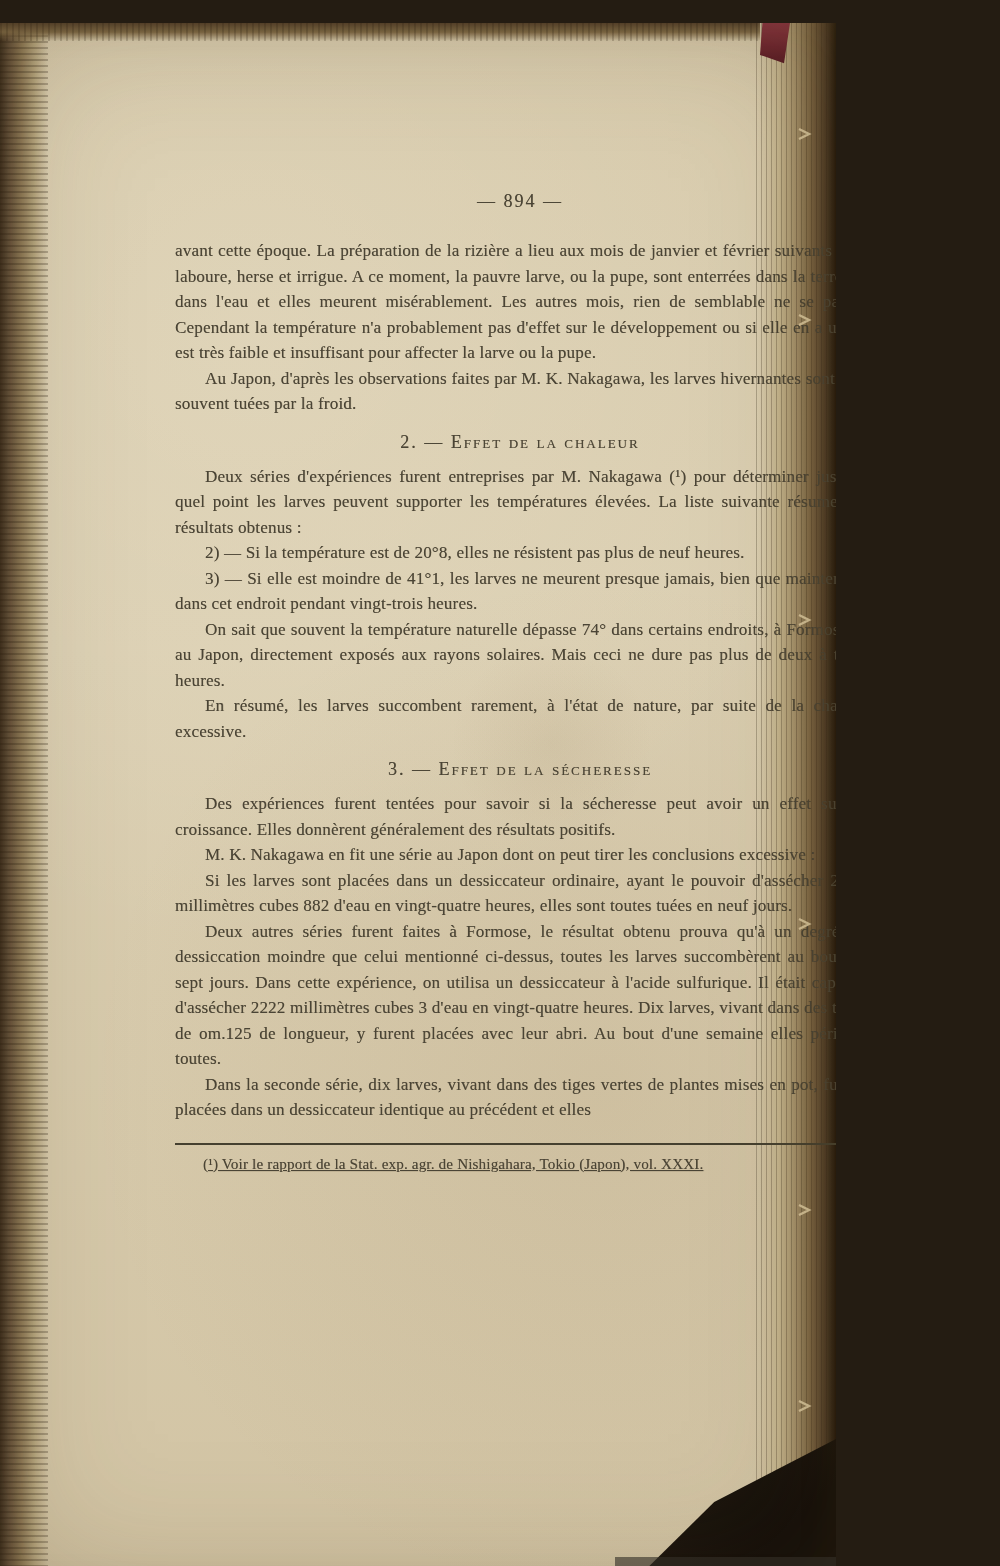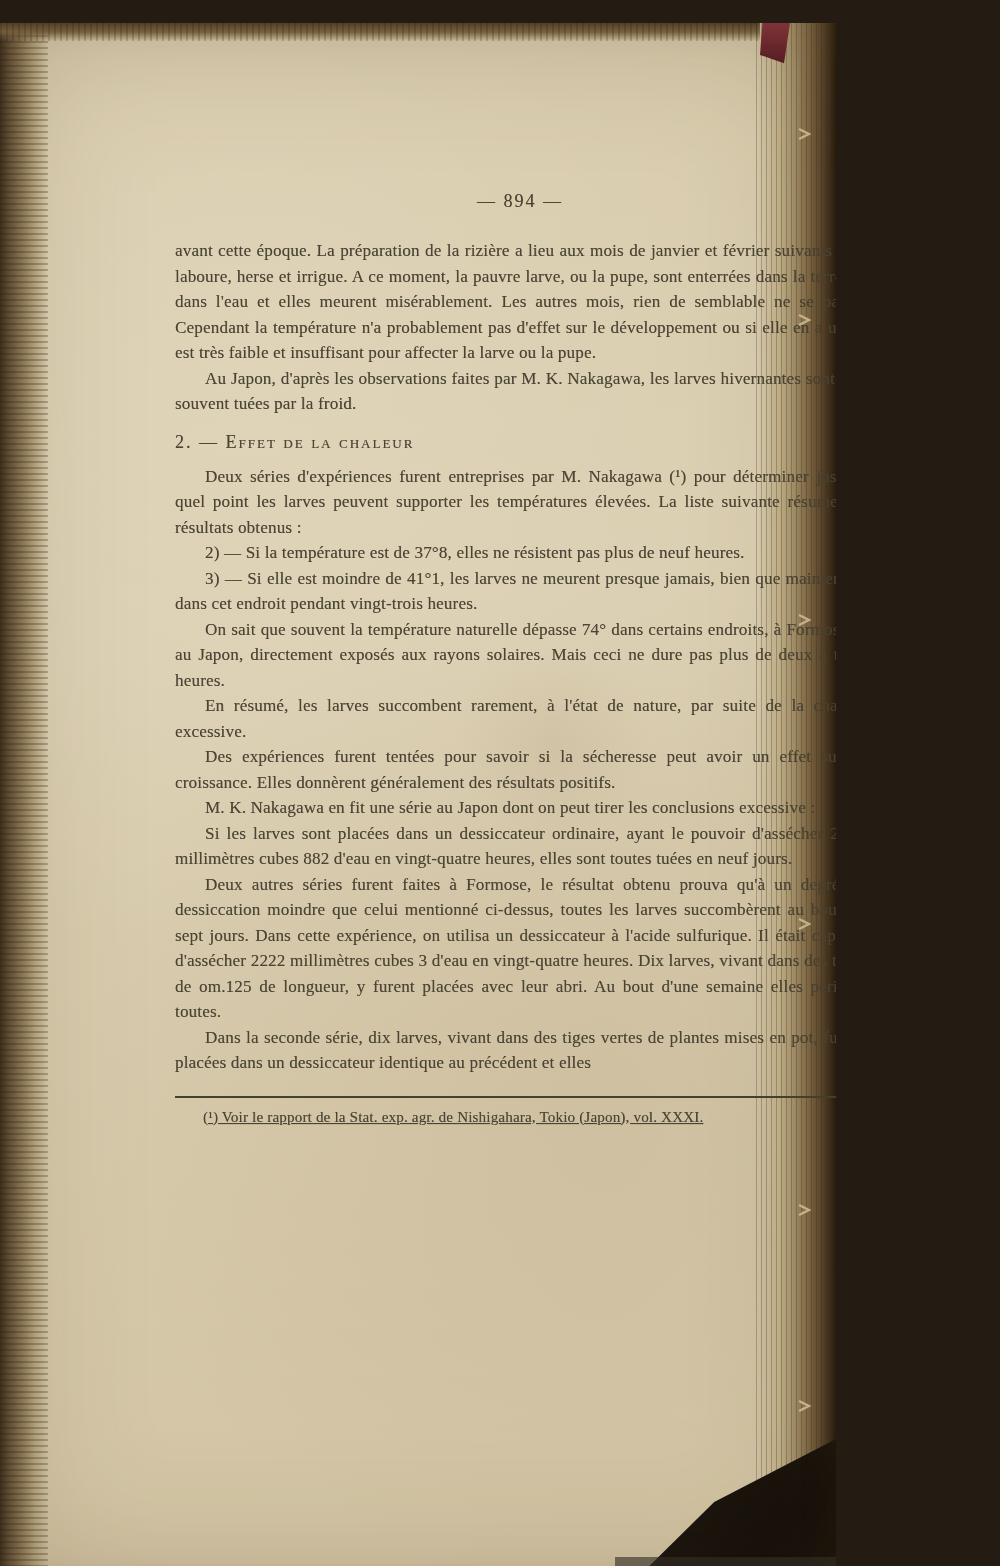--- a/index.html
+++ b/index.html
@@ -71,20 +71,21 @@
   .text-block p {
     margin: 0;
     font-size: 17px;
     line-height: 25.5px;
     text-align: justify;
     text-indent: 30px;
     letter-spacing: 0.2px;
   }
   .text-block p.no-indent { text-indent: 0; }
   .section-heading {
+    text-align: center;
     font-variant: small-caps;
     font-weight: normal;
     font-size: 18px;
     letter-spacing: 2px;
     margin: 15px 0 11px 0;
   }
   .footnote-block { margin-top: 20px; text-decoration: underline; }
   .footnote-rule { border-top: 2px solid #45402f; width: 100%; margin-bottom: 9px; }
   .text-block p.footnote {
     font-size: 15px;
@@ -141,25 +142,26 @@
   <div class="cover-corner"></div>
 
   <main class="text-block">
     <div class="page-number">— 894 —</div>
 
     <p class="no-indent">avant cette époque. La préparation de la rizière a lieu aux mois de janvier et février suivants : on laboure, herse et irrigue. A ce moment, la pauvre larve, ou la pupe, sont enterrées dans la terre ou dans l'eau et elles meurent misérablement. Les autres mois, rien de semblable ne se passe. Cependant la température n'a probablement pas d'effet sur le développement ou si elle en a un, il est très faible et insuffisant pour affecter la larve ou la pupe.</p>
     <p>Au Japon, d'après les observations faites par M. K. Nakagawa, les larves hivernantes sont très souvent tuées par la froid.</p>
 
     <h2 class="section-heading">2. — Effet de la chaleur</h2>
     <p>Deux séries d'expériences furent entreprises par M. Nakagawa (¹) pour déterminer jusqu'à quel point les larves peuvent supporter les températures élevées. La liste suivante résume les résultats obtenus :</p>
-    <p>2) — Si la température est de 37°8, elles ne résistent pas plus de neuf heures.</p>
+    <p>2) — Si la température est de 20°8, elles ne résistent pas plus de neuf heures.</p>
     <p>3) — Si elle est moindre de 41°1, les larves ne meurent presque jamais, bien que maintenues dans cet endroit pendant vingt-trois heures.</p>
     <p>On sait que souvent la température naturelle dépasse 74° dans certains endroits, à Formose et au Japon, directement exposés aux rayons solaires. Mais ceci ne dure pas plus de deux à trois heures.</p>
     <p>En résumé, les larves succombent rarement, à l'état de nature, par suite de la chaleur excessive.</p>
 
+    <h2 class="section-heading">3. — Effet de la sécheresse</h2>
     <p>Des expériences furent tentées pour savoir si la sécheresse peut avoir un effet sur la croissance. Elles donnèrent généralement des résultats positifs.</p>
     <p>M. K. Nakagawa en fit une série au Japon dont on peut tirer les conclusions excessive :</p>
     <p>Si les larves sont placées dans un dessiccateur ordinaire, ayant le pouvoir d'assécher 2279 millimètres cubes 882 d'eau en vingt-quatre heures, elles sont toutes tuées en neuf jours.</p>
     <p>Deux autres séries furent faites à Formose, le résultat obtenu prouva qu'à un degré de dessiccation moindre que celui mentionné ci-dessus, toutes les larves succombèrent au bout de sept jours. Dans cette expérience, on utilisa un dessiccateur à l'acide sulfurique. Il était capable d'assécher 2222 millimètres cubes 3 d'eau en vingt-quatre heures. Dix larves, vivant dans des tiges de om.125 de longueur, y furent placées avec leur abri. Au bout d'une semaine elles périrent toutes.</p>
     <p>Dans la seconde série, dix larves, vivant dans des tiges vertes de plantes mises en pot, furent placées dans un dessiccateur identique au précédent et elles</p>
 
     <div class="footnote-block">
       <div class="footnote-rule"></div>
       <p class="footnote">(¹) Voir le rapport de la Stat. exp. agr. de Nishigahara, Tokio (Japon), vol. XXXI.</p>
     </div>

